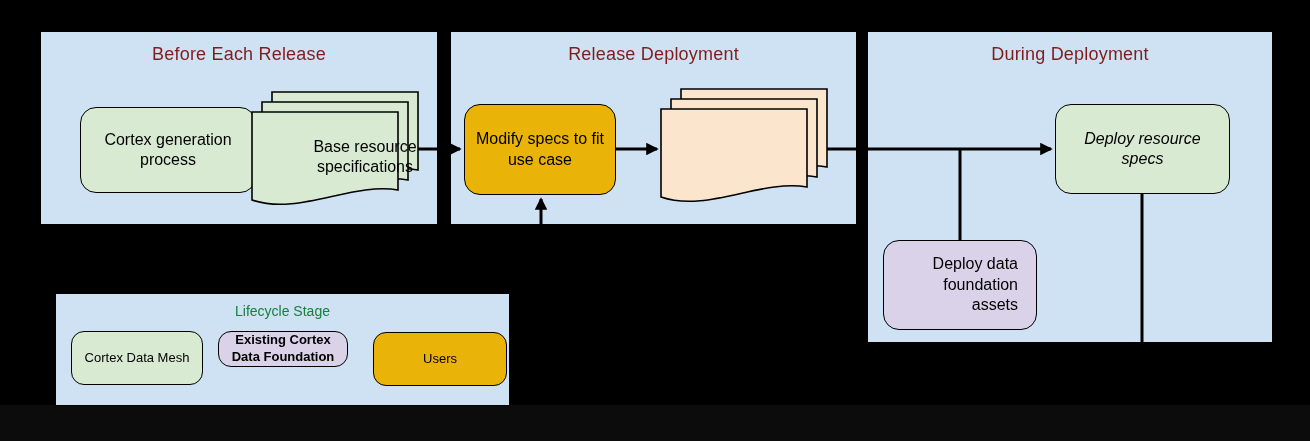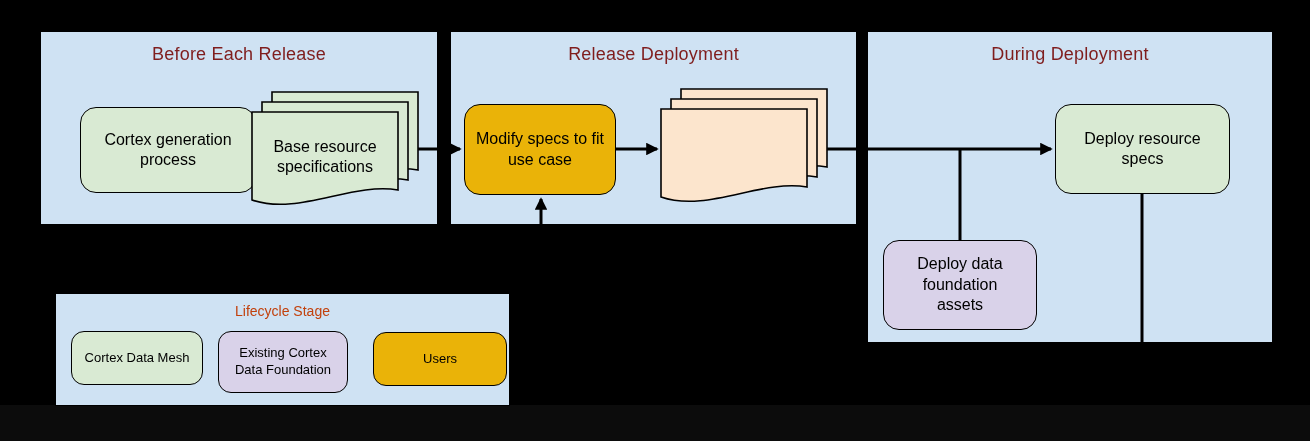--- a/index.html
+++ b/index.html
@@ -37,30 +37,30 @@
     z-index:10;
   }
   .fill-green{background:#d9ead3;}
   .fill-orange{background:#eab308;}
   .fill-purple{background:#d9d2e9;}
   .stack{position:absolute;z-index:10;overflow:visible;}
   .stack path{stroke:#000;stroke-width:1.6;}
   .stack-label{
     position:absolute;z-index:11;
     display:flex;align-items:center;justify-content:flex-end;
-    text-align:center;font-size:16px;line-height:1.28;
+    text-align:center;font-size:16px;line-height:1.28;margin-left:40px;
   }
   #connectors{position:absolute;left:0;top:0;z-index:5;}
   #legend{
     position:absolute;left:55px;top:293px;width:455px;height:113px;
     background:#cfe2f3;border:1px solid #000;box-sizing:border-box;z-index:1;
   }
   .legend-title{
     position:absolute;top:9px;left:0;right:0;
-    text-align:center;font-size:14px;color:#c2410c;
+    text-align:center;font-size:14px;color:#15803d;
   }
   .legend-item{
     position:absolute;
     border:1.4px solid #000;border-radius:13px;box-sizing:border-box;
     display:flex;align-items:center;justify-content:center;
     text-align:center;font-size:13px;line-height:1.3;
     z-index:2;
   }
   #bottom-strip{
     position:absolute;left:0;top:405px;width:1310px;height:36px;
@@ -104,25 +104,25 @@
 
   <div class="node fill-green" style="left:56px;top:107px;width:176px;height:86px;margin-left:24px;">
     <span class="label-pad">Cortex generation process</span>
   </div>
 
   <div class="node fill-orange" style="left:464px;top:104px;width:152px;height:91px;">
     <span class="label-pad">Modify specs to fit use case</span>
   </div>
 
   <div class="node fill-green" style="left:1055px;top:104px;width:175px;height:90px;">
-    <span class="label-pad" style="max-width:150px;">Deploy resource specs</span>
+    <span class="label-pad" style="max-width:150px;font-style:italic;">Deploy resource specs</span>
   </div>
 
   <div class="node fill-purple" style="left:883px;top:240px;width:154px;height:90px;">
-    <span class="label-pad" style="max-width:116px;">Deploy data foundation assets</span>
+    <span class="label-pad" style="max-width:116px;text-align:right;">Deploy data foundation assets</span>
   </div>
 
   <svg class="stack" style="left:250px;top:90px;" width="172" height="136" viewBox="0 0 172 136">
     <g transform="translate(22,2)">
       <path d="M0,0 L146,0 L146,78 C100,70 46,104 0,88 Z" fill="#d9ead3"></path>
     </g>
     <g transform="translate(12,12)">
       <path d="M0,0 L146,0 L146,78 C100,70 46,104 0,88 Z" fill="#d9ead3"></path>
     </g>
     <g transform="translate(2,22)">
@@ -144,20 +144,20 @@
       <path d="M0,0 L146,0 L146,78 C100,70 46,104 0,88 Z" fill="#fce5cd"></path>
     </g>
   </svg>
 
   <div id="legend">
     <div class="legend-title">Lifecycle Stage</div>
   </div>
   <div class="legend-item fill-green" style="left:71px;top:331px;width:132px;height:54px;">
     <span>Cortex Data Mesh</span>
   </div>
-  <div class="legend-item fill-purple" style="left:218px;top:331px;width:130px;height:62px;">
+  <div class="legend-item fill-purple" style="left:218px;top:331px;width:130px;height:36px;font-weight:bold;">
     <span style="max-width:104px;">Existing Cortex Data Foundation</span>
   </div>
   <div class="legend-item fill-orange" style="left:363px;top:332px;width:134px;height:54px;margin-left:10px;">
     <span>Users</span>
   </div>
 
 </div>
 
 </body></html>

